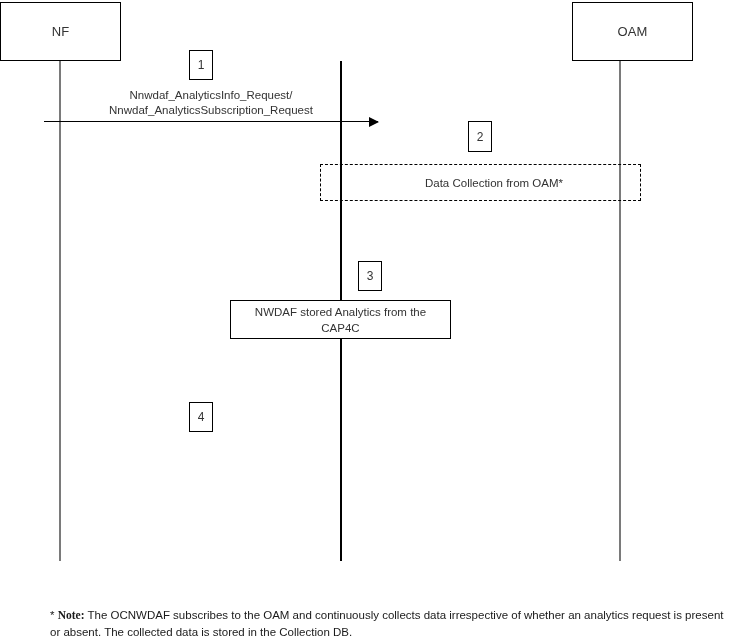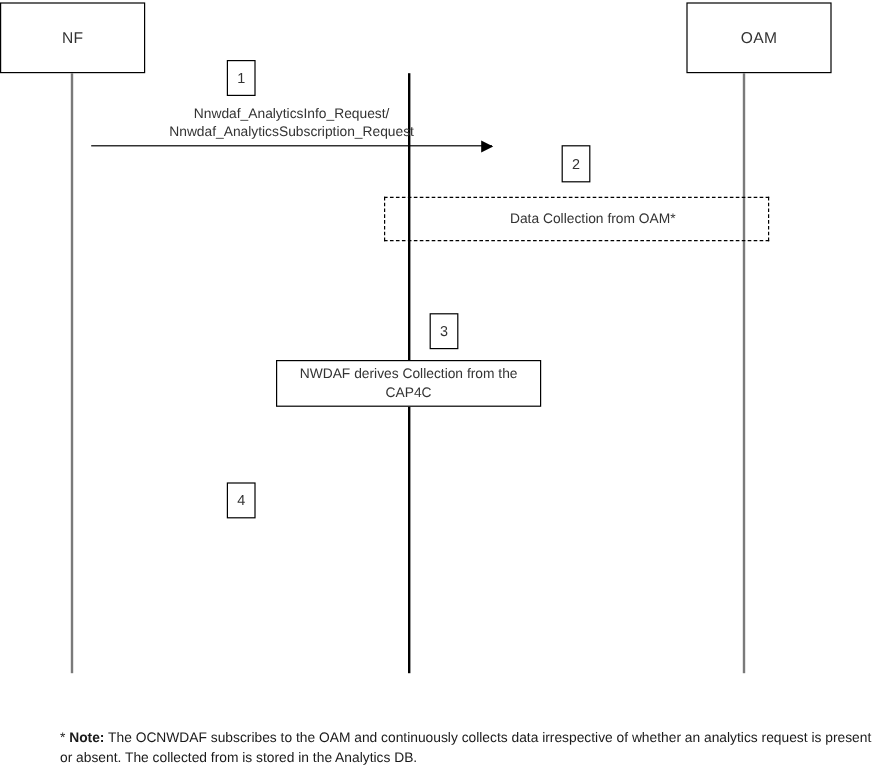--- a/index.html
+++ b/index.html
@@ -132,21 +132,21 @@
   .footnote {
     position: absolute;
     left: 50px;
     top: 607px;
     width: 680px;
     font-size: 11.5px;
     line-height: 17px;
     color: #1a1a1a;
   }
   .footnote .note-star { font-weight: normal; }
-  .footnote .note-kw { font-weight: bold; }
+  .footnote .note-kw { font-weight: bold; font-family: Liberation Serif, serif; }
 </style>
 </head>
 <body>
 
 <div id="diagram">
 
   <div class="participant" style="left:0px;  top:2px; width:121px; height:59px;">
     <span>NF</span>
   </div>
 
@@ -156,44 +156,44 @@
   </div>
 
   <div class="lifeline gray" style="left:59px;  top:61px; height:500px;"></div>
   <div class="lifeline black" style="left:340px; top:61px; height:500px;"></div>
   <div class="lifeline gray" style="left:619px; top:61px; height:500px;"></div>
 
   <div class="step-badge" style="left:189px; top:50px; width:24px; height:30px;">
     <span>1</span>
   </div>
 
-  <div class="message to-right" style="left:76px; top:75px; width:334px; height:47px;">
+  <div class="message to-right" style="left:44px; top:75px; width:334px; height:47px;">
     <div class="msg-label">Nnwdaf_AnalyticsInfo_Request/
 Nnwdaf_AnalyticsSubscription_Request</div>
     <div class="msg-line"></div>
     <div class="arrow-head"></div>
   </div>
 
   <div class="step-badge" style="left:468px; top:121px; width:24px; height:31px;">
     <span>2</span>
   </div>
 
   <div class="fragment-dashed" style="left:320px; top:164px; width:321px; height:37px;">
     <span>Data Collection from OAM*</span>
   </div>
 
   <div class="step-badge" style="left:358px; top:261px; width:24px; height:30px;">
     <span>3</span>
   </div>
 
   <div class="activity-box" style="left:230px; top:300px; width:221px; height:39px;">
-    <span>NWDAF derives Collection from the
+    <span>NWDAF stored Analytics from the
 CAP4C</span>
   </div>
 
   <div class="step-badge" style="left:189px; top:402px; width:24px; height:30px;">
     <span>4</span>
   </div>
 
 
-  <div class="footnote"><span class="note-star">* </span><span class="note-kw">Note:</span><span> The OCNWDAF  subscribes to the OAM and continuously collects data irrespective of whether an analytics request is present or absent. The collected from is stored in the Analytics DB.</span></div>
+  <div class="footnote"><span class="note-star">* </span><span class="note-kw">Note:</span><span> The OCNWDAF  subscribes to the OAM and continuously collects data irrespective of whether an analytics request is present or absent. The collected data is stored in the Collection DB.</span></div>
 
 </div>
 
 </body></html>

